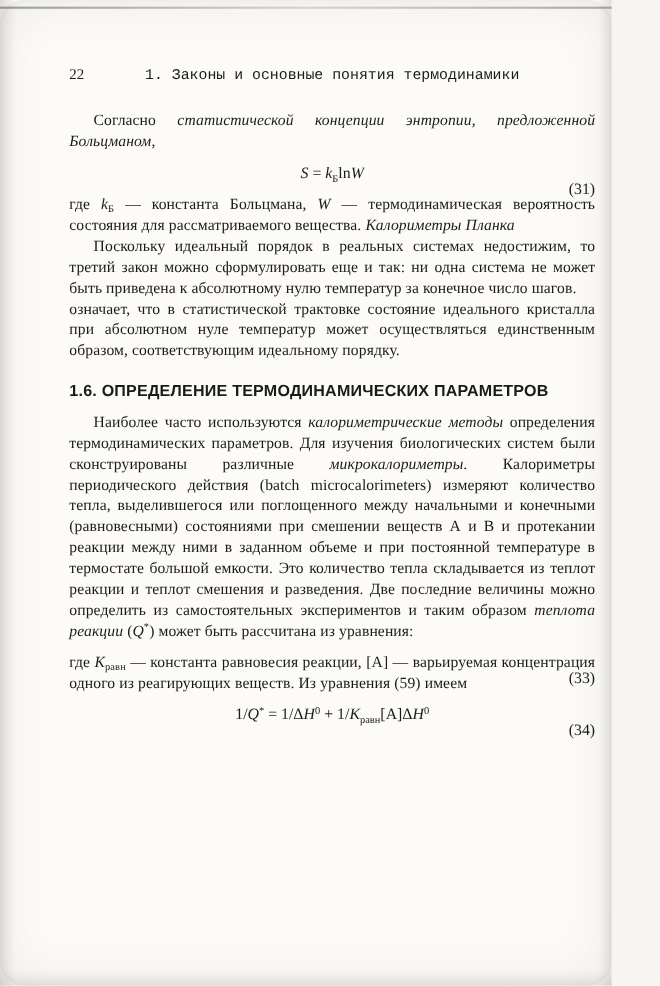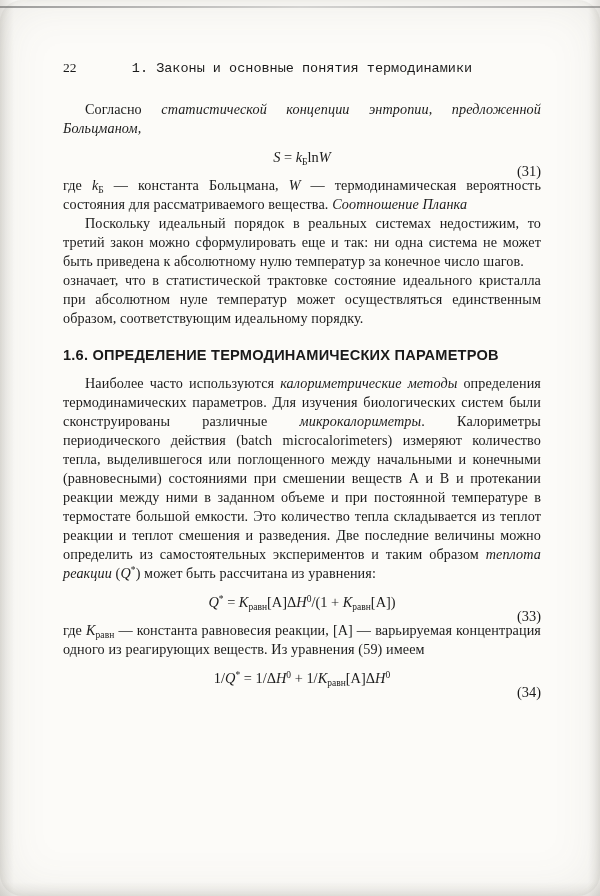--- a/index.html
+++ b/index.html
@@ -5,21 +5,21 @@
   html, body { margin: 0; padding: 0; }
   body {
     width: 600px; height: 896px;
     background: #f6f5f2;
     font-family: "Liberation Serif", "DejaVu Serif", serif;
     color: #1a1a1a;
     overflow: hidden;
   }
   .page {
     position: relative;
-    width: 600px; height: 896px;
+    width: 556px; height: 896px;
     background: #fcfbf8;
     box-sizing: border-box;
     box-shadow: inset 0 0 50px rgba(90,85,75,0.10), inset 0 0 6px rgba(90,85,75,0.08);
     border-radius: 22px;
   }
   .scan-edge-top {
     position: absolute; top: 6px; left: 0; right: 0; height: 2px;
     background: linear-gradient(to right, rgba(110,110,110,.65), rgba(150,150,150,.35), rgba(110,110,110,.55));
   }
   .scan-edge-left {
@@ -84,23 +84,23 @@
   <div class="scan-edge-bottom"></div>
 
   <div class="text-block">
     <div class="header-row">
       <span class="page-number">22</span>
       <span class="running-title">1. Законы и основные понятия термодинамики</span>
     </div>
     <main>
         <p class="para indent"><span>Согласно </span><span class="it">статистической концепции энтропии, предложенной Больцманом,</span></p>
         <div class="equation"><span class="formula"><span class="it">S</span><span> = </span><span class="it">k</span><sub>Б</sub><span>ln</span><span class="it">W</span></span><span class="eq-number">(31)</span></div>
-        <p class="para"><span>где </span><span class="it">k</span><sub>Б</sub><span> — константа Больцмана, </span><span class="it">W</span><span> — термодинамическая вероятность состояния для рассматриваемого вещества. </span><span class="it">Соотношение Планка</span></p>
+        <p class="para"><span>где </span><span class="it">k</span><sub>Б</sub><span> — константа Больцмана, </span><span class="it">W</span><span> — термодинамическая вероятность состояния для рассматриваемого вещества. </span><span class="it">Калориметры Планка</span></p>
         <p class="para indent"><span>Поскольку идеальный порядок в реальных системах недостижим, то третий закон можно сформулировать еще и так: ни одна система не может быть приведена к абсолютному нулю температур за конечное число шагов.</span></p>
         <p class="para"><span>означает, что в статистической трактовке состояние идеального кристалла при абсолютном нуле температур может осуществляться единственным образом, соответствующим идеальному порядку.</span></p>
         <h2 class="section-heading">1.6. ОПРЕДЕЛЕНИЕ ТЕРМОДИНАМИЧЕСКИХ ПАРАМЕТРОВ</h2>
         <p class="para indent"><span>Наиболее часто используются </span><span class="it">калориметрические методы</span><span> определения термодинамических параметров. Для изучения биологических систем были сконструированы различные </span><span class="it">микрокалориметры</span><span>. Калориметры периодического действия (batch microcalorimeters) измеряют количество тепла, выделившегося или поглощенного между начальными и конечными (равновесными) состояниями при смешении веществ А и В и протекании реакции между ними в заданном объеме и при постоянной температуре в термостате большой емкости. Это количество тепла складывается из теплот реакции и теплот смешения и разведения. Две последние величины можно определить из самостоятельных экспериментов и таким образом </span><span class="it">теплота реакции</span><span> (</span><span class="it">Q</span><sup>*</sup><span>) может быть рассчитана из уравнения:</span></p>
-        <div class="equation"><span class="formula"><span class="it">Q</span><sup>*</sup><span> = </span><span class="it">K</span><sub>равн</sub><span>[А]Δ</span><span class="it">H</span><sup>0</sup><span>/(1 + </span><span class="it">K</span><sub>равн</sub><span>[А])</span></span><span class="eq-number">(33)</span></div>
+        <div class="equation"><span class="eq-number">(33)</span></div>
         <p class="para"><span>где </span><span class="it">K</span><sub>равн</sub><span> — константа равновесия реакции, [А] — варьируемая концентрация одного из реагирующих веществ. Из уравнения (59) имеем</span></p>
         <div class="equation"><span class="formula"><span>1/</span><span class="it">Q</span><sup>*</sup><span> = 1/Δ</span><span class="it">H</span><sup>0</sup><span> + 1/</span><span class="it">K</span><sub>равн</sub><span>[А]Δ</span><span class="it">H</span><sup>0</sup></span><span class="eq-number">(34)</span></div>
       </main>
   </div>
 </div>
 
 </body></html>

